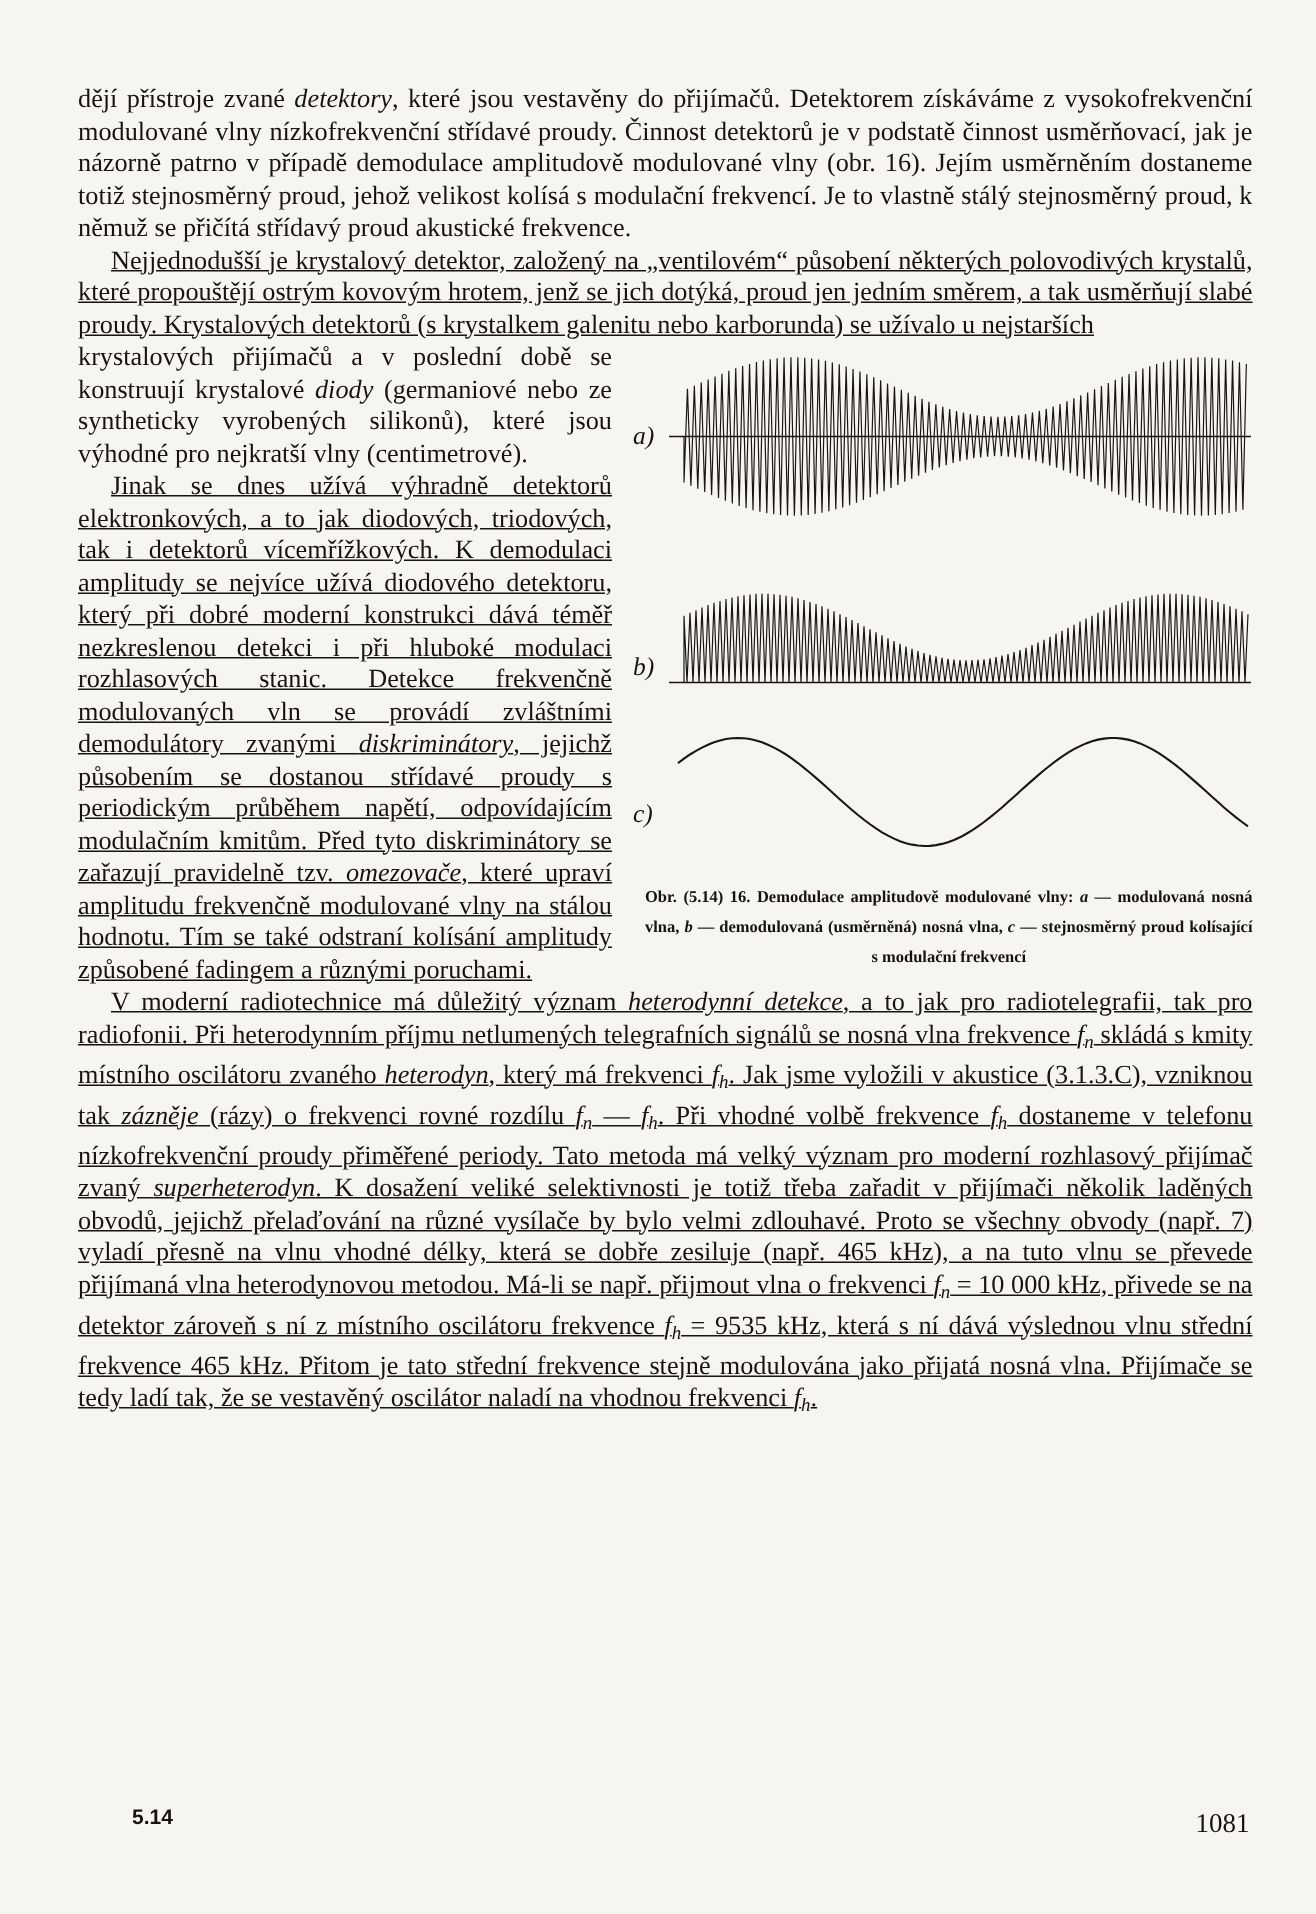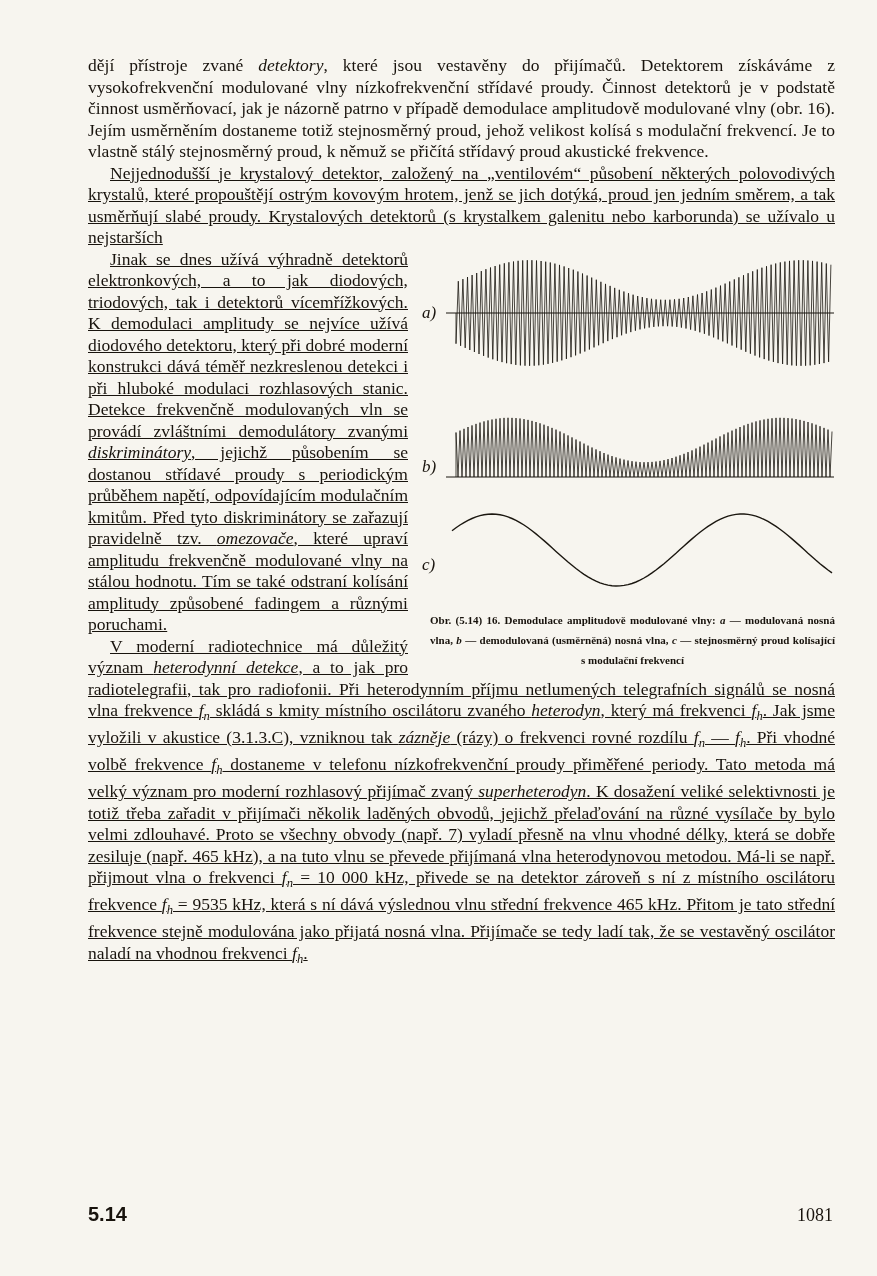--- a/index.html
+++ b/index.html
@@ -13,21 +13,21 @@
     overflow: hidden;
     position: relative;
     font-family: "Liberation Serif", serif;
     color: #18130d;
   }
   .page {
     position: absolute;
     left: 0; top: 0;
     width: 877px; height: 1276px;
     box-sizing: border-box;
-    padding: 55px 42px 0 88px;
+    padding: 55px 42px 0 52px;
   }
   .para {
     margin: 0;
     font-size: 17.5px;
     line-height: 21.5px;
     text-align: justify;
   }
   .indent { text-indent: 22px; text-decoration: underline; }
   .run-i { font-style: italic; }
   .run-isub {
@@ -67,21 +67,21 @@
     line-height: 20px;
     font-weight: bold;
     text-align: justify;
     text-align-last: center;
   }
   .footer-left {
     position: absolute;
     left: 88px; top: 1203px;
     font-family: "Liberation Sans", sans-serif;
     font-weight: bold;
-    font-size: 20px;
+    font-size: 14px;
   }
   .footer-right {
     position: absolute;
     right: 44px; top: 1205px;
     font-size: 18px;
     text-align: right;
   }
   path { fill: none; stroke: #1b1710; }
 </style>
 </head>
@@ -104,20 +104,21 @@
             <path d="M 2 60 L 390 60" stroke-width="1.1"></path>
             <path d="M 12 60 L12.0 90.7 L14.3 28.2 L16.6 92.8 L18.9 26.1 L21.2 94.9 L23.5 24.0 L25.8 97.0 L28.1 22.0 L30.4 99.0 L32.7 20.0 L35.0 101.0 L37.3 18.1 L39.6 102.9 L41.9 16.2 L44.2 104.6 L46.5 14.5 L48.8 106.3 L51.1 13.0 L53.4 107.8 L55.7 11.6 L58.0 109.1 L60.3 10.3 L62.6 110.2 L64.9 9.3 L67.2 111.1 L69.5 8.5 L71.8 111.9 L74.1 7.8 L76.4 112.4 L78.7 7.4 L81.0 112.7 L83.3 7.2 L85.6 112.8 L87.9 7.2 L90.2 112.7 L92.5 7.5 L94.8 112.3 L97.1 8.0 L99.4 111.7 L101.7 8.7 L104.0 110.9 L106.3 9.5 L108.6 109.9 L110.9 10.6 L113.2 108.7 L115.5 11.9 L117.8 107.4 L120.1 13.4 L122.4 105.9 L124.7 15.0 L127.0 104.2 L129.3 16.7 L131.6 102.4 L133.9 18.5 L136.2 100.5 L138.5 20.5 L140.8 98.5 L143.1 22.5 L145.4 96.5 L147.7 24.6 L150.0 94.4 L152.3 26.7 L154.6 92.3 L156.9 28.8 L159.2 90.2 L161.5 30.9 L163.8 88.1 L166.1 32.9 L168.4 86.1 L170.7 34.9 L173.0 84.2 L175.3 36.8 L177.6 82.3 L179.9 38.5 L182.2 80.6 L184.5 40.2 L186.8 79.1 L189.1 41.7 L191.4 77.7 L193.7 43.0 L196.0 76.4 L198.3 44.1 L200.6 75.4 L202.9 45.1 L205.2 74.5 L207.5 45.8 L209.8 73.9 L212.1 46.4 L214.4 73.4 L216.7 46.7 L219.0 73.2 L221.3 46.8 L223.6 73.2 L225.9 46.7 L228.2 73.5 L230.5 46.3 L232.8 73.9 L235.1 45.8 L237.4 74.6 L239.7 45.0 L242.0 75.5 L244.3 44.0 L246.6 76.6 L248.9 42.8 L251.2 77.8 L253.5 41.5 L255.8 79.3 L258.1 40.0 L260.4 80.8 L262.7 38.3 L265.0 82.6 L267.3 36.5 L269.6 84.4 L271.9 34.6 L274.2 86.4 L276.5 32.6 L278.8 88.4 L281.1 30.6 L283.4 90.4 L285.7 28.5 L288.0 92.5 L290.3 26.4 L292.6 94.6 L294.9 24.3 L297.2 96.7 L299.5 22.2 L301.8 98.8 L304.1 20.2 L306.4 100.7 L308.7 18.3 L311.0 102.6 L313.3 16.5 L315.6 104.4 L317.9 14.7 L320.2 106.1 L322.5 13.2 L324.8 107.6 L327.1 11.7 L329.4 108.9 L331.7 10.5 L334.0 110.1 L336.3 9.4 L338.6 111.0 L340.9 8.6 L343.2 111.8 L345.5 7.9 L347.8 112.4 L350.1 7.5 L352.4 112.7 L354.7 7.2 L357.0 112.8 L359.3 7.2 L361.6 112.7 L363.9 7.5 L366.2 112.4 L368.5 7.9 L370.8 111.8 L373.1 8.6 L375.4 111.0 L377.7 9.4 L380.0 110.1 L382.3 10.5 L384.6 108.9 L386.9 11.7" stroke-width="0.8"></path>
             <path d="M 2 224 L 390 224" stroke-width="1.1"></path>
             <path d="M 12 224 L12.0 179.5 L14.0 224 L16.0 177.6 L18.0 224 L20.0 175.8 L22.0 224 L24.0 174.0 L26.0 224 L28.0 172.4 L30.0 224 L32.0 170.9 L34.0 224 L36.0 169.6 L38.0 224 L40.0 168.4 L42.0 224 L44.0 167.4 L46.0 224 L48.0 166.5 L50.0 224 L52.0 165.8 L54.0 224 L56.0 165.3 L58.0 224 L60.0 164.9 L62.0 224 L64.0 164.8 L66.0 224 L68.0 164.9 L70.0 224 L72.0 165.1 L74.0 224 L76.0 165.5 L78.0 224 L80.0 166.1 L82.0 224 L84.0 166.9 L86.0 224 L88.0 167.9 L90.0 224 L92.0 169.0 L94.0 224 L96.0 170.3 L98.0 224 L100.0 171.7 L102.0 224 L104.0 173.2 L106.0 224 L108.0 174.9 L110.0 224 L112.0 176.6 L114.0 224 L116.0 178.5 L118.0 224 L120.0 180.4 L122.0 224 L124.0 182.4 L126.0 224 L128.0 184.4 L130.0 224 L132.0 186.5 L134.0 224 L136.0 188.5 L138.0 224 L140.0 190.6 L142.0 224 L144.0 192.6 L146.0 224 L148.0 194.5 L150.0 224 L152.0 196.4 L154.0 224 L156.0 198.2 L158.0 224 L160.0 200.0 L162.0 224 L164.0 201.6 L166.0 224 L168.0 203.1 L170.0 224 L172.0 204.4 L174.0 224 L176.0 205.6 L178.0 224 L180.0 206.6 L182.0 224 L184.0 207.5 L186.0 224 L188.0 208.2 L190.0 224 L192.0 208.7 L194.0 224 L196.0 209.1 L198.0 224 L200.0 209.2 L202.0 224 L204.0 209.1 L206.0 224 L208.0 208.9 L210.0 224 L212.0 208.5 L214.0 224 L216.0 207.9 L218.0 224 L220.0 207.1 L222.0 224 L224.0 206.1 L226.0 224 L228.0 205.0 L230.0 224 L232.0 203.7 L234.0 224 L236.0 202.3 L238.0 224 L240.0 200.8 L242.0 224 L244.0 199.1 L246.0 224 L248.0 197.4 L250.0 224 L252.0 195.5 L254.0 224 L256.0 193.6 L258.0 224 L260.0 191.6 L262.0 224 L264.0 189.6 L266.0 224 L268.0 187.5 L270.0 224 L272.0 185.5 L274.0 224 L276.0 183.4 L278.0 224 L280.0 181.4 L282.0 224 L284.0 179.5 L286.0 224 L288.0 177.6 L290.0 224 L292.0 175.8 L294.0 224 L296.0 174.0 L298.0 224 L300.0 172.4 L302.0 224 L304.0 170.9 L306.0 224 L308.0 169.6 L310.0 224 L312.0 168.4 L314.0 224 L316.0 167.4 L318.0 224 L320.0 166.5 L322.0 224 L324.0 165.8 L326.0 224 L328.0 165.3 L330.0 224 L332.0 164.9 L334.0 224 L336.0 164.8 L338.0 224 L340.0 164.9 L342.0 224 L344.0 165.1 L346.0 224 L348.0 165.5 L350.0 224 L352.0 166.1 L354.0 224 L356.0 166.9 L358.0 224 L360.0 167.9 L362.0 224 L364.0 169.0 L366.0 224 L368.0 170.3 L370.0 224 L372.0 171.7 L374.0 224 L376.0 173.2 L378.0 224 L380.0 174.9 L382.0 224 L384.0 176.6 L386.0 224 L388.0 178.5" stroke-width="0.8"></path>
             <path d="M8.0 277.7 L12.0 274.8 L16.0 272.0 L20.0 269.6 L24.0 267.4 L28.0 265.5 L32.0 263.9 L36.0 262.6 L40.0 261.7 L44.0 261.2 L48.0 261.0 L52.0 261.2 L56.0 261.7 L60.0 262.6 L64.0 263.9 L68.0 265.5 L72.0 267.4 L76.0 269.6 L80.0 272.0 L84.0 274.8 L88.0 277.7 L92.0 280.9 L96.0 284.2 L100.0 287.6 L104.0 291.1 L108.0 294.7 L112.0 298.4 L116.0 302.0 L120.0 305.5 L124.0 309.0 L128.0 312.3 L132.0 315.5 L136.0 318.5 L140.0 321.3 L144.0 323.9 L148.0 326.1 L152.0 328.1 L156.0 329.8 L160.0 331.1 L164.0 332.1 L168.0 332.7 L172.0 333.0 L176.0 332.9 L180.0 332.4 L184.0 331.6 L188.0 330.5 L192.0 329.0 L196.0 327.2 L200.0 325.0 L204.0 322.6 L208.0 319.9 L212.0 317.0 L216.0 313.9 L220.0 310.7 L224.0 307.3 L228.0 303.7 L232.0 300.2 L236.0 296.5 L240.0 292.9 L244.0 289.4 L248.0 285.9 L252.0 282.5 L256.0 279.3 L260.0 276.2 L264.0 273.4 L268.0 270.8 L272.0 268.4 L276.0 266.4 L280.0 264.6 L284.0 263.2 L288.0 262.1 L292.0 261.4 L296.0 261.0 L300.0 261.0 L304.0 261.4 L308.0 262.1 L312.0 263.2 L316.0 264.6 L320.0 266.4 L324.0 268.4 L328.0 270.8 L332.0 273.4 L336.0 276.2 L340.0 279.3 L344.0 282.5 L348.0 285.9 L352.0 289.4 L356.0 292.9 L360.0 296.5 L364.0 300.2 L368.0 303.7 L372.0 307.3 L376.0 310.7 L380.0 313.9 L384.0 317.0 L388.0 319.9" stroke-width="1.4"></path>
           </svg>
       </div>
       <figcaption class="fig-caption"><span>Obr. (5.14) 16. Demodulace amplitudově modulované vlny: </span><span class="run-i">a</span><span> — modulovaná nosná vlna, </span><span class="run-i">b</span><span> — demodulovaná (usměrněná) nosná vlna, </span><span class="run-i">c</span><span> — stejnosměrný proud kolísající s modulační frekvencí</span></figcaption>
     </figure>
 
+    <p class="para"><span>krystalových přijímačů a v poslední době se konstruují krystalové </span><span class="run-i">diody</span><span> (germaniové nebo ze syntheticky vyrobených silikonů), které jsou výhodné pro nejkratší vlny (centimetrové).</span></p>
 
     <p class="para indent"><span>Jinak se dnes užívá výhradně detektorů elektronkových, a to jak diodových, triodových, tak i detektorů vícemřížkových. K demodulaci amplitudy se nejvíce užívá diodového detektoru, který při dobré moderní konstrukci dává téměř nezkreslenou detekci i při hluboké modulaci rozhlasových stanic. Detekce frekvenčně modulovaných vln se provádí zvláštními demodulátory zvanými </span><span class="run-i">diskriminátory</span><span>, jejichž působením se dostanou střídavé proudy s periodickým průběhem napětí, odpovídajícím modulačním kmitům. Před tyto diskriminátory se zařazují pravidelně tzv. </span><span class="run-i">omezovače</span><span>, které upraví amplitudu frekvenčně modulované vlny na stálou hodnotu. Tím se také odstraní kolísání amplitudy způsobené fadingem a různými poruchami.</span></p>
 
   </div>
 
   <p class="para indent"><span>V moderní radiotechnice má důležitý význam </span><span class="run-i">heterodynní detekce</span><span>, a to jak pro radiotelegrafii, tak pro radiofonii. Při heterodynním příjmu netlumených telegrafních signálů se nosná vlna frekvence </span><span class="run-i">f</span><span class="run-isub">n</span><span> skládá s kmity místního oscilátoru zvaného </span><span class="run-i">heterodyn</span><span>, který má frekvenci </span><span class="run-i">f</span><span class="run-isub">h</span><span>. Jak jsme vyložili v akustice (3.1.3.C), vzniknou tak </span><span class="run-i">zázněje</span><span> (rázy) o frekvenci rovné rozdílu </span><span class="run-i">f</span><span class="run-isub">n</span><span> — </span><span class="run-i">f</span><span class="run-isub">h</span><span>. Při vhodné volbě frekvence </span><span class="run-i">f</span><span class="run-isub">h</span><span> dostaneme v telefonu nízkofrekvenční proudy přiměřené periody. Tato metoda má velký význam pro moderní rozhlasový přijímač zvaný </span><span class="run-i">superheterodyn</span><span>. K dosažení veliké selektivnosti je totiž třeba zařadit v přijímači několik laděných obvodů, jejichž přelaďování na různé vysílače by bylo velmi zdlouhavé. Proto se všechny obvody (např. 7) vyladí přesně na vlnu vhodné délky, která se dobře zesiluje (např. 465 kHz), a na tuto vlnu se převede přijímaná vlna heterodynovou metodou. Má-li se např. přijmout vlna o frekvenci </span><span class="run-i">f</span><span class="run-isub">n</span><span> = 10 000 kHz, přivede se na detektor zároveň s ní z místního oscilátoru frekvence </span><span class="run-i">f</span><span class="run-isub">h</span><span> = 9535 kHz, která s ní dává výslednou vlnu střední frekvence 465 kHz. Přitom je tato střední frekvence stejně modulována jako přijatá nosná vlna. Přijímače se tedy ladí tak, že se vestavěný oscilátor naladí na vhodnou frekvenci </span><span class="run-i">f</span><span class="run-isub">h</span><span>.</span></p>
 
 </div>
 
 <div class="footer-left">5.14</div>

